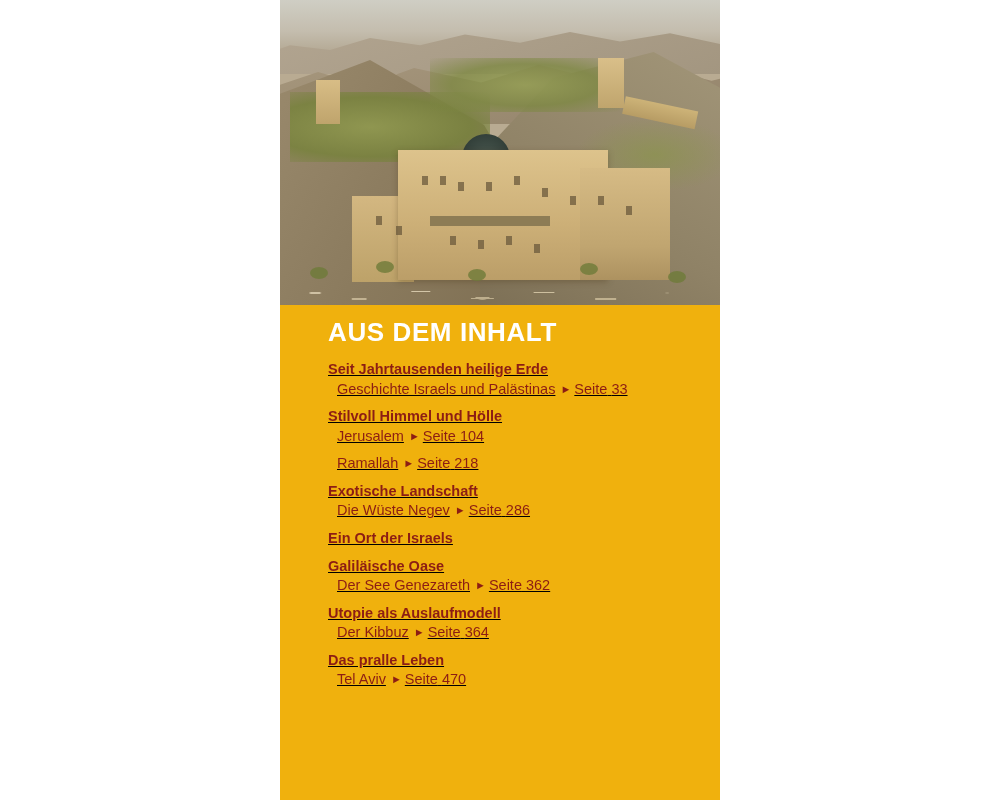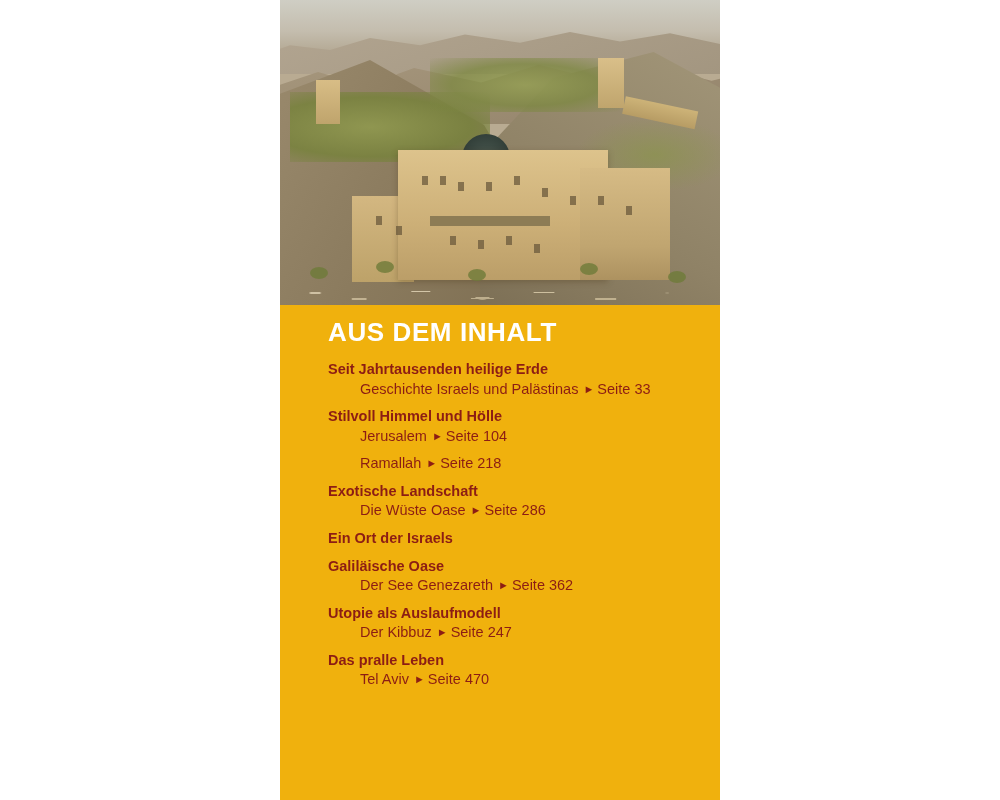--- a/index.html
+++ b/index.html
@@ -159,32 +159,33 @@
   #toc-title {
     color: #ffffff;
     font-size: 26px;
     font-weight: bold;
     letter-spacing: .6px;
     margin: 0 0 12px 48px;
   }
 
   .entry {
     margin: 0 0 8px 48px;
+    text-decoration: underline;
   }
   .entry-title {
     color: #8c1d14;
     font-size: 14.5px;
     font-weight: bold;
     line-height: 1.35;
   }
   .entry-sub {
     color: #8c1d14;
     font-size: 14.5px;
     line-height: 1.35;
-    margin-left: 32px;
+    margin-left: 9px;
     white-space: nowrap;
   }
   .arrow {
     display: inline-block;
     color: #8c1d14;
     font-size: 11px;
     transform: translateY(-1px);
     margin: 0 3px 0 5px;
   }
 </style>
@@ -252,35 +253,35 @@
         <div class="entry-title">Stilvoll Himmel und Hölle</div>
         <div class="entry-sub"><span>Jerusalem</span><span class="arrow">►</span><span>Seite</span> <span>104</span></div>
       </div>
 
       <div class="entry">
         <div class="entry-sub"><span>Ramallah</span><span class="arrow">►</span><span>Seite</span> <span>218</span></div>
       </div>
 
       <div class="entry">
         <div class="entry-title">Exotische Landschaft</div>
-        <div class="entry-sub"><span>Die Wüste Oase</span><span class="arrow">►</span><span>Seite</span> <span>286</span></div>
+        <div class="entry-sub"><span>Die Wüste Negev</span><span class="arrow">►</span><span>Seite</span> <span>286</span></div>
       </div>
 
       <div class="entry">
         <div class="entry-title">Ein Ort der Israels</div>
       </div>
 
       <div class="entry">
         <div class="entry-title">Galiläische Oase</div>
         <div class="entry-sub"><span>Der See Genezareth</span><span class="arrow">►</span><span>Seite</span> <span>362</span></div>
       </div>
 
       <div class="entry">
         <div class="entry-title">Utopie als Auslaufmodell</div>
-        <div class="entry-sub"><span>Der Kibbuz</span><span class="arrow">►</span><span>Seite</span> <span>247</span></div>
+        <div class="entry-sub"><span>Der Kibbuz</span><span class="arrow">►</span><span>Seite</span> <span>364</span></div>
       </div>
 
 
       <div class="entry">
         <div class="entry-title">Das pralle Leben</div>
         <div class="entry-sub"><span>Tel Aviv</span><span class="arrow">►</span><span>Seite</span> <span>470</span></div>
       </div>
 
     </div>
   </div>

